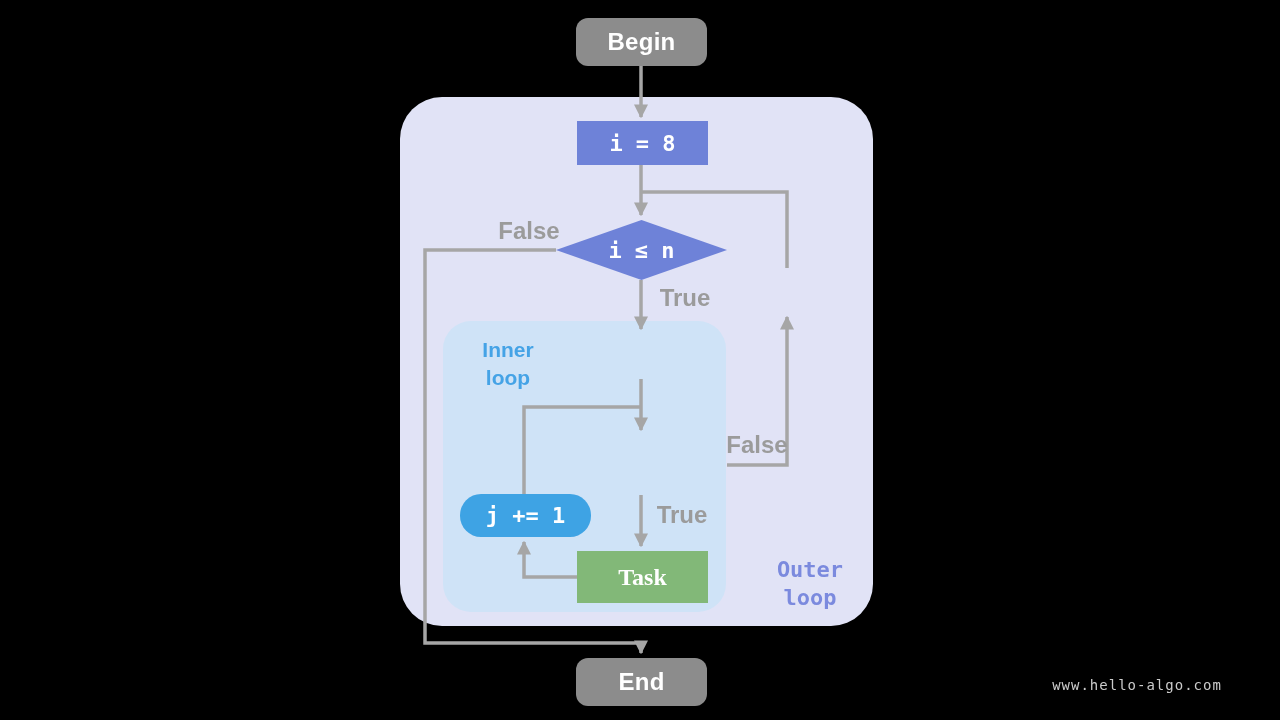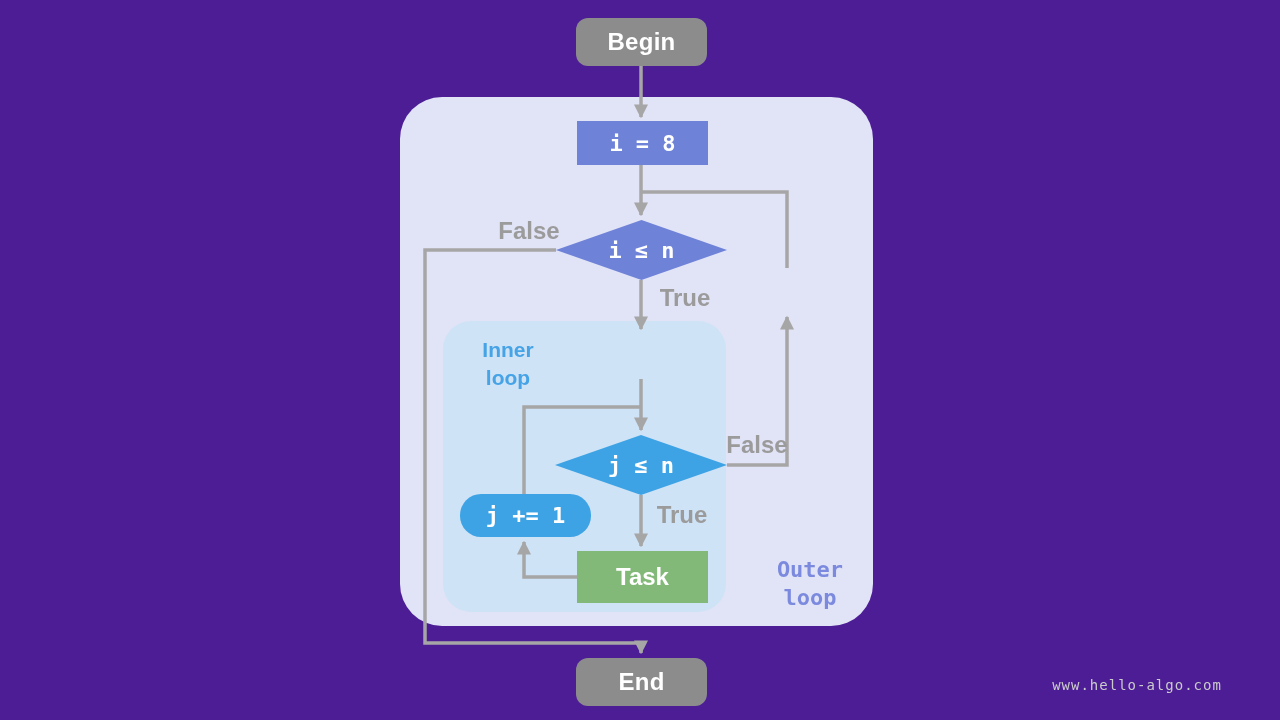--- a/index.html
+++ b/index.html
@@ -1,17 +1,17 @@
 <!DOCTYPE html>
 <html style="--periwinkle: #6e82d8; --blue: #3ea3e4; --green: #82b878; --gray-node: #8c8c8c; --connector: #a6a6a6; --outer-region-bg: #e1e3f6; --inner-region-bg: #cfe3f7; --label-gray: #9b9b9b; --inner-label: #45a3e6; --outer-label: #7b8ade; --watermark: #cbcbcb;"><head>
 <meta charset="utf-8">
 <style>
   html,body { margin:0; padding:0; background:#ffffff; }
   .canvas {
-    position:relative; width:1280px; height:720px; background:#4c1d95;
+    position:relative; width:1280px; height:720px; background:#000000;
     font-family:"Liberation Sans", sans-serif; overflow:hidden;
   }
   .region { position:absolute; }
   .region.outer {
     left:400px; top:97px; width:473px; height:529px;
     background:var(--outer-region-bg,#e1e3f6); border-radius:42px;
   }
   .region.inner {
     left:443px; top:321px; width:283px; height:291px;
     background:var(--inner-region-bg,#cfe3f7); border-radius:28px;
@@ -22,21 +22,21 @@
     position:absolute; z-index:3; display:flex; align-items:center; justify-content:center;
     color:#ffffff; text-align:center;
   }
   .code { font-family:"DejaVu Sans Mono", monospace; font-weight:700; font-size:22px; }
   .terminal {
     background:var(--gray-node,#8c8c8c); border-radius:12px;
     font-size:24px; font-weight:600; letter-spacing:0.3px;
   }
   .proc-outer { background:var(--periwinkle,#6e82d8); }
   .proc-inner { background:var(--blue,#3ea3e4); }
-  .task { background:var(--green,#82b878); font-size:24px; font-weight:600; }
+  .task { background:var(--green,#82b878); font-size:24px; font-weight:600;font-family:Liberation Serif, serif; }
   .diamond { clip-path:polygon(50% 0,100% 50%,50% 100%,0 50%); }
   .edge-label {
     position:absolute; z-index:3; font-weight:700; font-size:24px;
     color:var(--label-gray,#9b9b9b); text-align:center;
   }
   .region-label {
     position:absolute; z-index:3; font-weight:700; text-align:center; line-height:28px;
   }
   .region-label.inner-lbl { font-size:21px; color:var(--inner-label,#45a3e6); }
   .region-label.outer-lbl {
@@ -75,21 +75,20 @@
   </svg>
 
   <div class="node terminal" style="left:576px; top:18px; width:131px; height:48px;">Begin</div>
 
   <div class="node code proc-outer" style="left:577px; top:121px; width:131px; height:44px;">i = 8</div>
 
   <div class="node code proc-outer diamond" style="left:556px; top:220px; width:171px; height:60px;">i ≤ n</div>
 
 
 
-  <div class="node code proc-inner diamond" style="left:555px; top:435px; width:172px; height:60px;">j ≤ n</div>
 
   <div class="node code proc-inner" style="left:460px; top:494px; width:131px; height:43px;border-radius:21px;">j += 1</div>
 
   <div class="node task" style="left:577px; top:551px; width:131px; height:52px;">Task</div>
 
   <div class="node terminal" style="left:576px; top:658px; width:131px; height:48px;">End</div>
 
   <div class="edge-label" style="left:479px; top:217px; width:100px;">False</div>
 
   <div class="edge-label" style="left:645px; top:284px; width:80px;">True</div>

